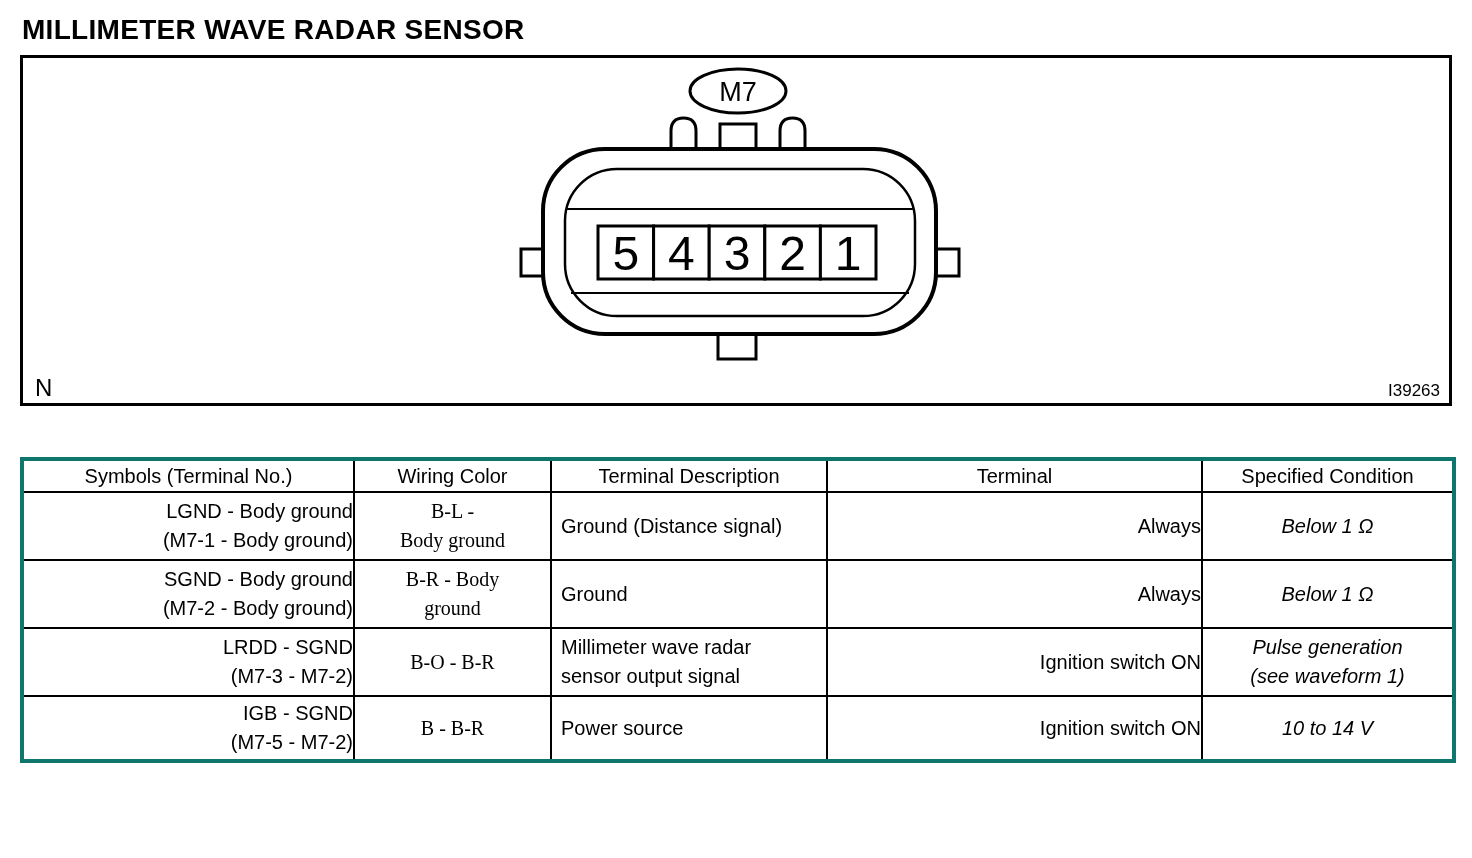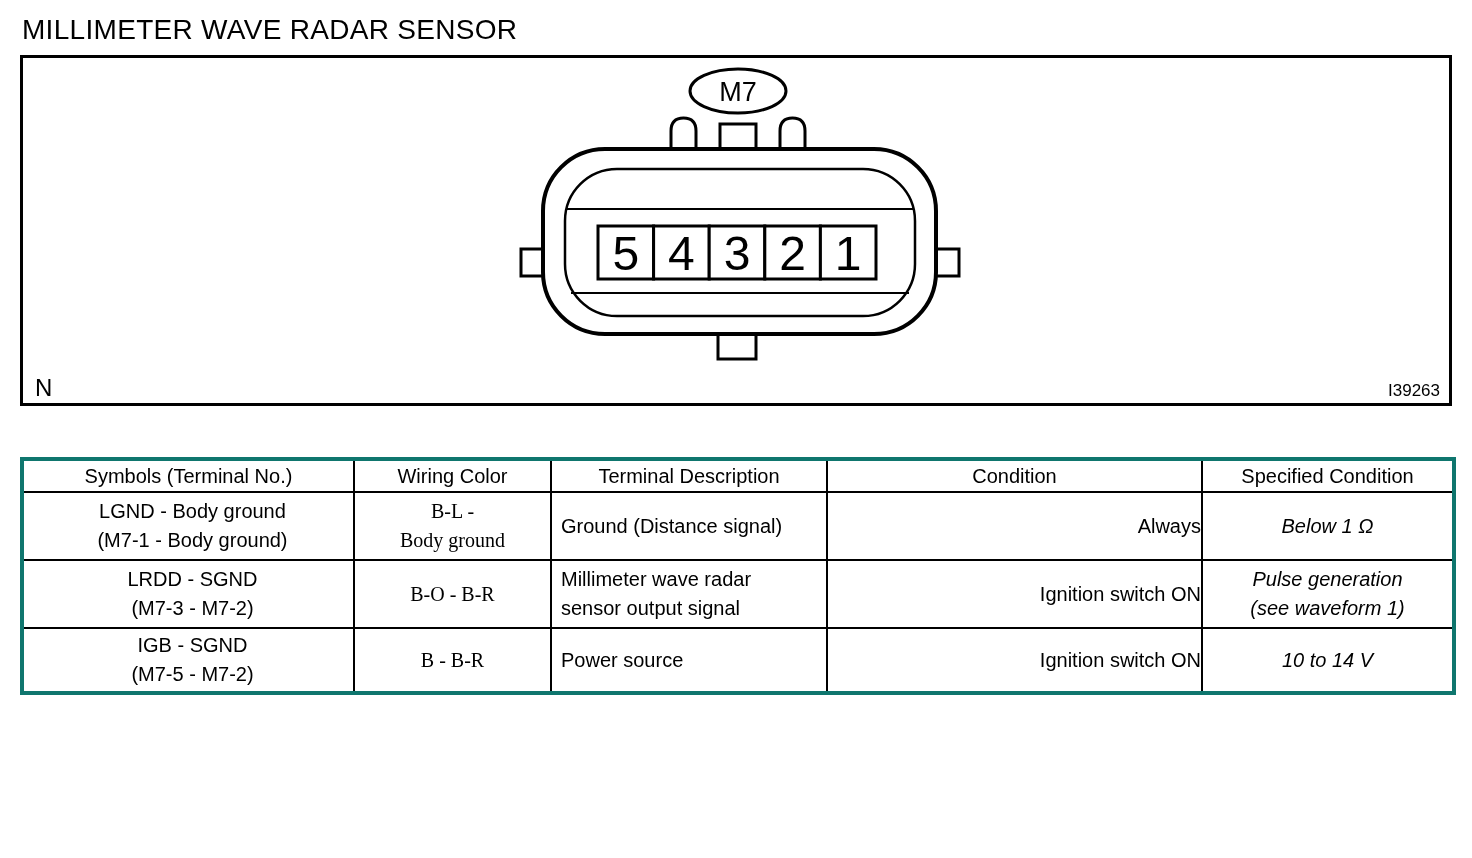--- a/index.html
+++ b/index.html
@@ -6,21 +6,21 @@
   body {
     width: 1472px; height: 858px;
     background: #ffffff;
     color: #000;
     font-family: "Liberation Sans", sans-serif;
     overflow: hidden;
   }
   .page-title {
     margin: 14px 0 0 22px;
     font-size: 28px;
-    font-weight: normal;
+    font-weight: bold;
     letter-spacing: 0.3px;
   }
   .figure-box {
     position: relative;
     margin: 9px 0 0 20px;
     width: 1426px;
     height: 345px;
     border: 3px solid #000;
     background: #fff;
   }
@@ -57,21 +57,21 @@
     height: 30px;
     font-weight: normal;
     text-align: center;
   }
   .data-table td {
     height: 66px;
     line-height: 29px;
     white-space: pre-line;
   }
   .data-table tr:last-child td { height: 62px; }
-  td.c1 { text-align: center; padding-left: 8px; margin-top: 32px; }
+  td.c1 { text-align: right; padding-left: 8px; margin-top: 32px; }
   td.c2 { text-align: center; font-family: Liberation Serif, serif; }
   td.c3 { text-align: left; padding-left: 9px; border-radius: 26px; }
   td.c4 { text-align: right; padding-left: 28px; }
   td.c5 { text-align: center; font-style: italic; }
   .conn-stroke { fill: #ffffff; stroke: #000; }
   .conn-line { fill: none; stroke: #000; }
   .svg-text { font-family: "Liberation Sans", sans-serif; fill: #000; }
 </style>
 </head>
 <body>
@@ -120,31 +120,40 @@
     <col style="width:197px">
     <col style="width:276px">
     <col style="width:375px">
     <col style="width:252px">
   </colgroup>
   <thead>
     <tr>
       <th>Symbols (Terminal No.)</th>
       <th>Wiring Color</th>
       <th>Terminal Description</th>
-      <th>Condition</th>
+      <th>Terminal</th>
       <th>Specified Condition</th>
     </tr>
   </thead>
   <tbody id="tbody">
       <tr>
     <td class="c1">LGND - Body ground
 (M7-1 - Body ground)</td>
     <td class="c2">B-L -
 Body ground</td>
     <td class="c3">Ground (Distance signal)</td>
+    <td class="c4">Always</td>
+    <td class="c5">Below 1 Ω</td>
+  </tr>
+      <tr>
+    <td class="c1">SGND - Body ground
+(M7-2 - Body ground)</td>
+    <td class="c2">B-R - Body
+ground</td>
+    <td class="c3">Ground</td>
     <td class="c4">Always</td>
     <td class="c5">Below 1 Ω</td>
   </tr>
       <tr>
     <td class="c1">LRDD - SGND
 (M7-3 - M7-2)</td>
     <td class="c2">B-O - B-R</td>
     <td class="c3">Millimeter wave radar
 sensor output signal</td>
     <td class="c4">Ignition switch ON</td>

